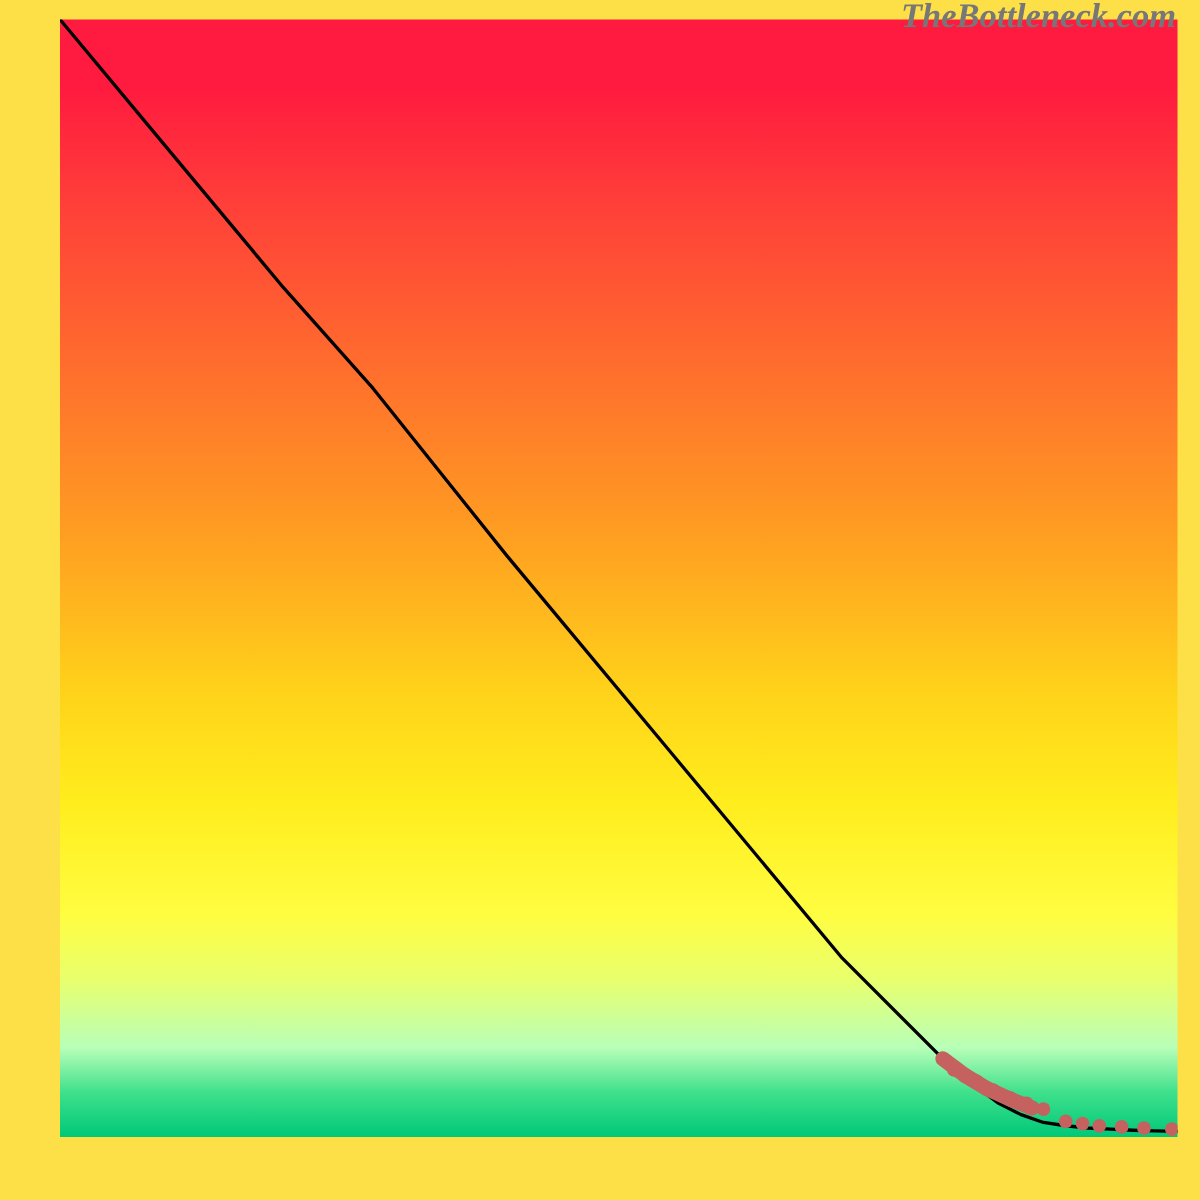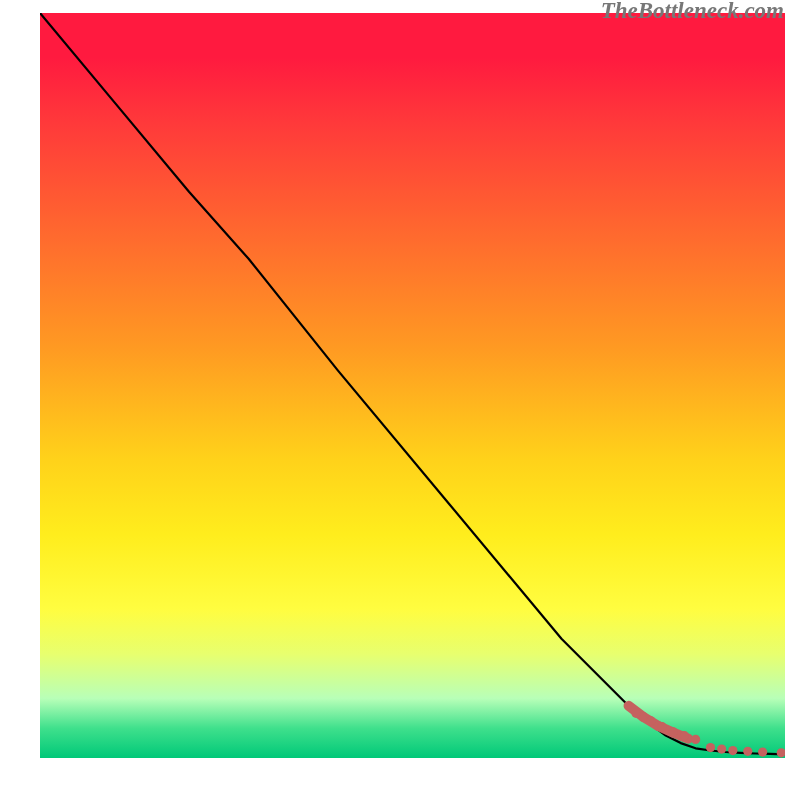--- a/index.html
+++ b/index.html
@@ -1,16 +1,16 @@
 <!DOCTYPE html>
 <html><head>
 <meta charset="utf-8">
 <style>
   html,body{margin:0;padding:0;width:800px;height:800px;overflow:hidden;background:#000}
-  .stage{position:relative;width:800px;height:800px;background:#ffffff}
+  .stage{position:relative;width:800px;height:800px;background:#fde047}
   .plot{position:absolute;left:40px;top:13px;width:745px;height:745px}
   .grad{position:absolute;inset:0;
     background:linear-gradient(to bottom,
       #ff1a3f 0%,
       #ff1a3f 6%,
       #ff3a3a 15%,
       #ff6a2e 30%,
       #ff9a22 45%,
       #ffd21a 60%,
       #ffed1d 70%,

